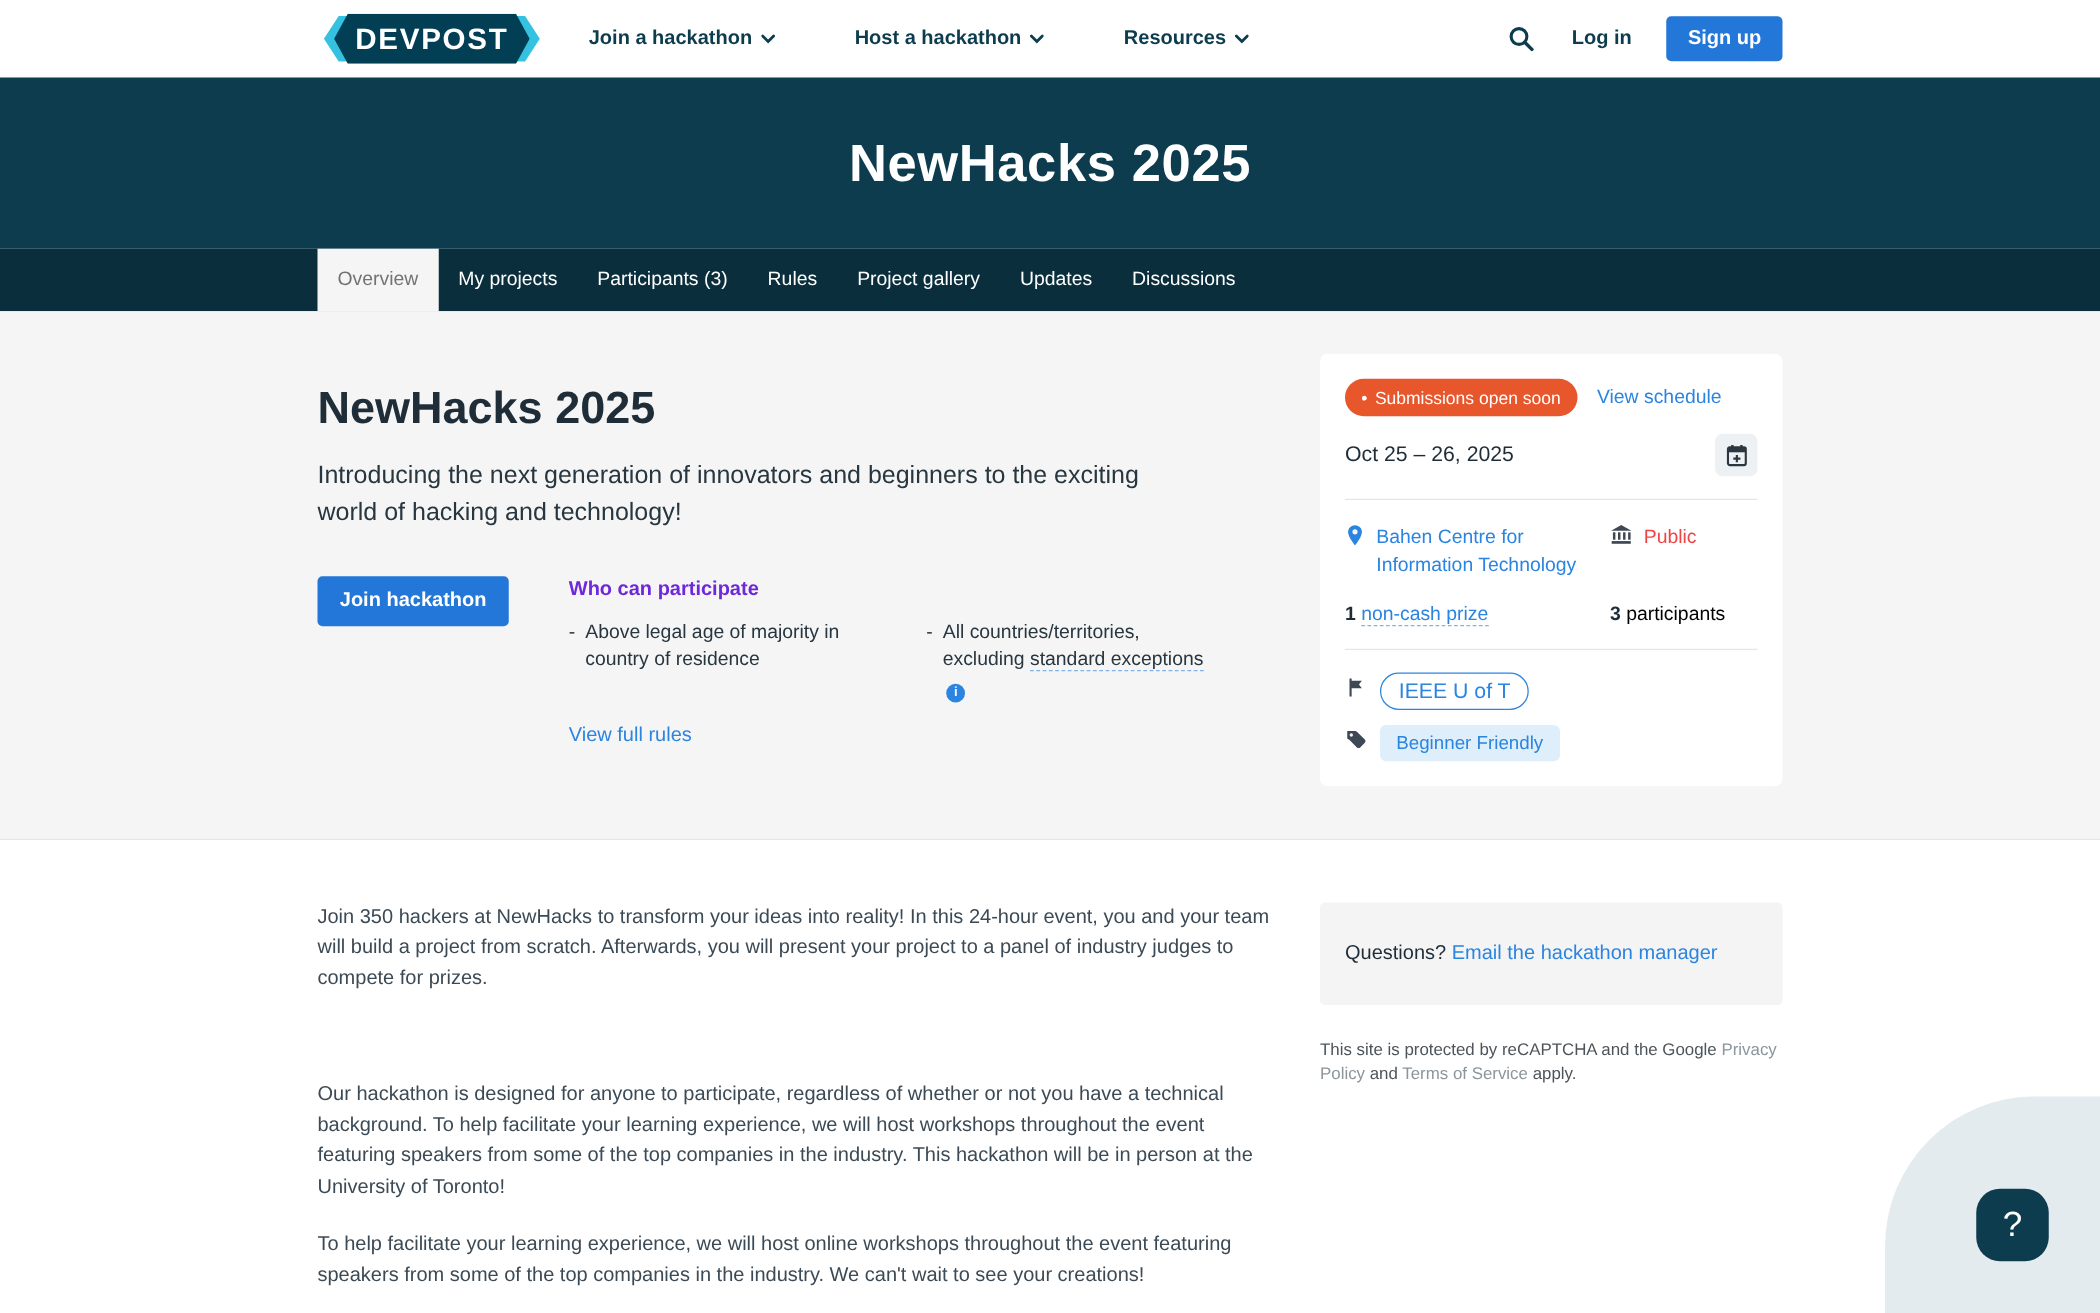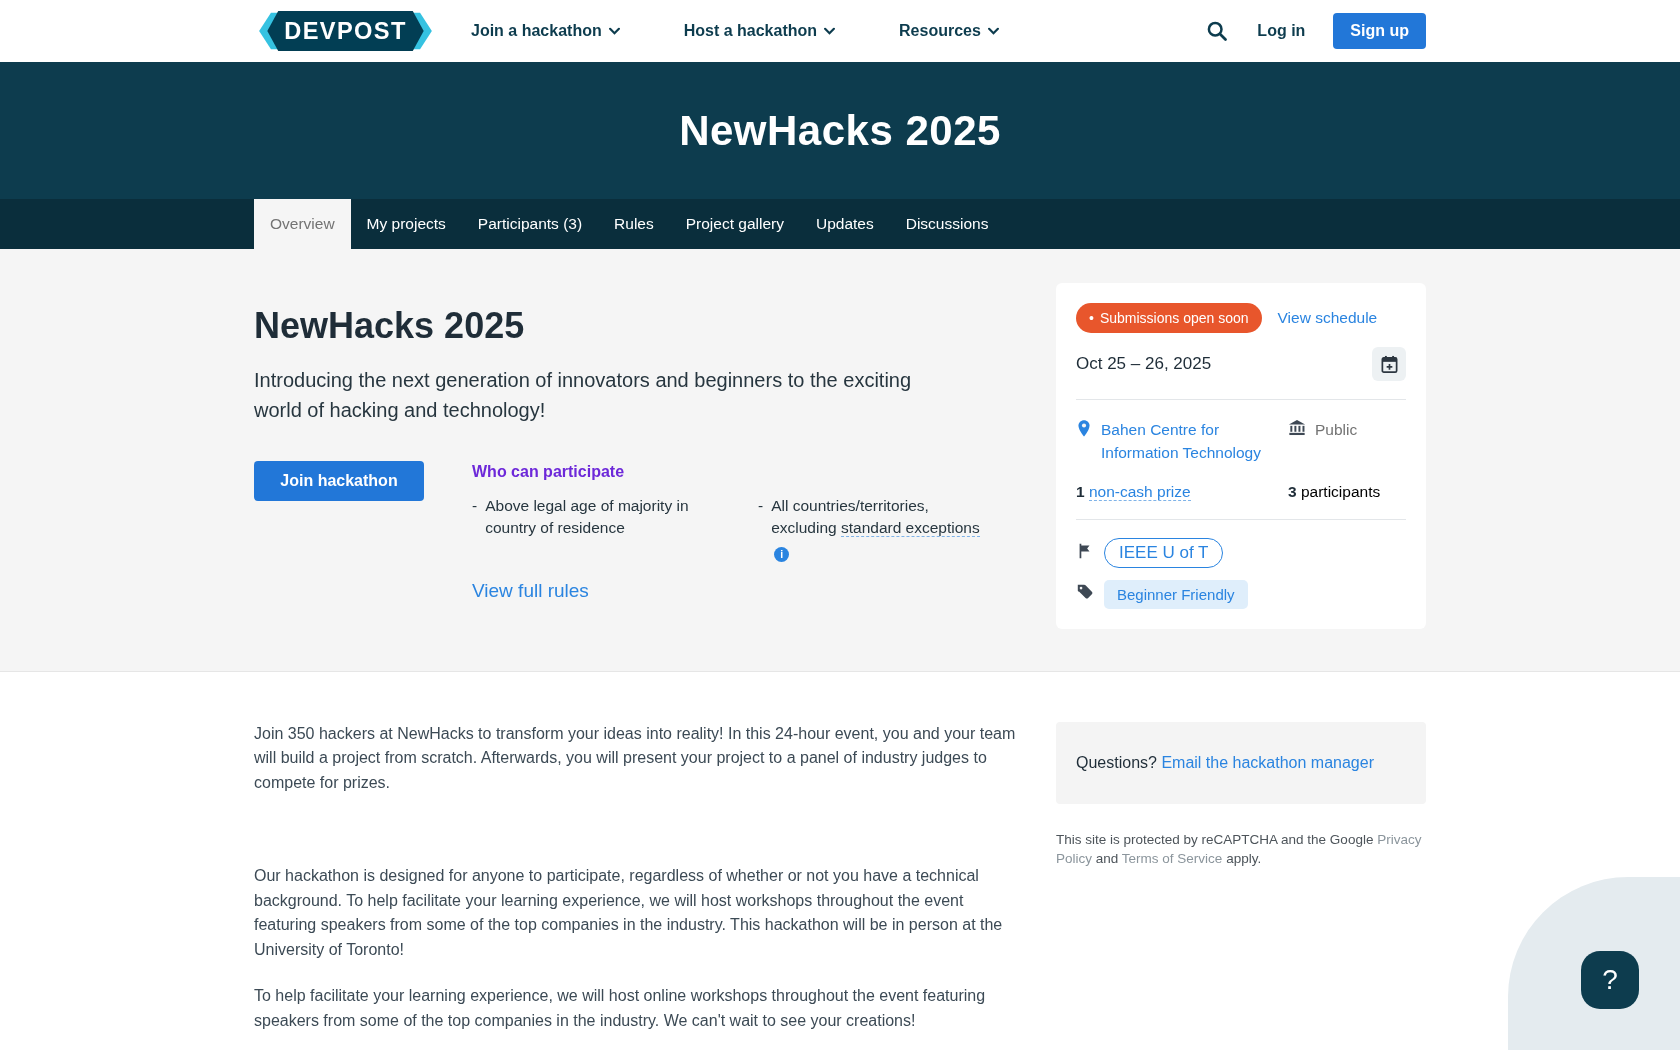--- a/index.html
+++ b/index.html
@@ -30,51 +30,51 @@
   
   .gray-section { background:#f5f5f5; padding-bottom:42px; border-bottom:1px solid #e6e6e6; min-height:402px; }
   .gray-section .container { display:flex; }
   .main-col { width:762px; }
   .side-col { width:370px; margin-left:40px; }
 
   .page-title { font-size:36px; font-weight:700; color:#1f2d38; margin-top:56px; margin-bottom:18px; }
   .tagline { font-size:20px; color:#27363f; line-height:1.5; max-width:710px; margin-bottom:36px; }
 
   .join-row { display:flex; align-items:flex-start; }
-  .join-btn { background:#2277d8; color:#fff; font-weight:700; font-size:16px; border:none; border-radius:4px; padding:11px 0; width:170px; text-align:center; cursor:pointer; }
+  .join-btn { background:#2277d8; color:#fff; font-weight:700; font-size:16px; border:none; border-radius:4px; padding:11px 0; width:153px; text-align:center; cursor:pointer; }
   .who-block { margin-left:48px; }
   .who-heading { font-size:16px; font-weight:700; color:#6d28d9; margin-top:2px; margin-bottom:14px; }
   .who-items { display:flex; gap:36px; }
   .who-item { display:flex; font-size:15.5px; color:#27363f; line-height:1.45; }
   .who-item .dash { margin-right:8px; }
   .who-item.first { width:250px; }
   .who-item.second { width:222px; }
   a.link { color:#2a84e0; text-decoration:none; cursor:pointer; }
   .dashed-link { color:#27363f; text-decoration:none; border-bottom:1px dashed #7fb3e8; cursor:pointer; }
   .info-dot { display:inline-block; width:15px; height:15px; border-radius:50%; background:#2a84e0; color:#fff; font-size:10.5px; font-weight:700; text-align:center; line-height:15px; vertical-align:-2px; margin-left:3px; }
-  .view-rules { display:inline-block; font-size:19px; margin-top:18px; }
+  .view-rules { display:inline-block; font-size:16px; margin-top:18px; }
 
   
   .event-card { background:#fff; border-radius:6px; margin-top:34px; padding:20px; }
   .card-row1 { display:flex; align-items:center; gap:16px; }
   .status-badge { background:#e8562c; color:#fff; font-size:14px; border-radius:999px; padding:7px 13px; white-space:nowrap; }
   .status-badge::before { content:"•"; margin-right:6px; }
   .schedule-link { font-size:15.5px; }
   .card-row2 { display:flex; align-items:center; justify-content:space-between; margin-top:14px; }
   .dates { font-size:17px; color:#1f2d38; }
   .cal-btn { width:34px; height:34px; background:#edf1f3; border:none; border-radius:6px; display:flex; align-items:center; justify-content:center; cursor:pointer; }
   .card-divider { border:none; border-top:1px solid #e3e6e9; margin:18px 0; }
   .card-cols { display:flex; }
   .card-col-left { flex:1; }
   .card-col-right { width:118px; }
   .icon-line { display:flex; gap:9px; font-size:15.5px; line-height:1.5; }
   .icon-line .ic { flex:none; margin-top:1px; }
   .meta-row { display:flex; margin-top:18px; font-size:15.5px; }
   .meta-row b { color:#1f2d38; }
-  .pub { color:#737373; }
+  .pub { color:#ef4444; }
   .flair-row { display:flex; align-items:center; gap:10px; }
   .flair-row + .flair-row { margin-top:12px; }
   .flair-pill { border:1.5px solid #2a84e0; color:#2a84e0; border-radius:999px; padding:4px 14px; font-size:17px; cursor:pointer; background:#fff; }
   .tag-pill { background:#dfeefb; color:#2a84e0; border-radius:5px; padding:6px 13px; font-size:15px; cursor:pointer; }
 
   
   .white-section { background:#fff; padding-top:50px; }
   .white-section .container { display:flex; }
   .desc p { font-size:16px; line-height:1.55; color:#3c4a55; }
   .desc .p1 { margin-bottom:68px; }

